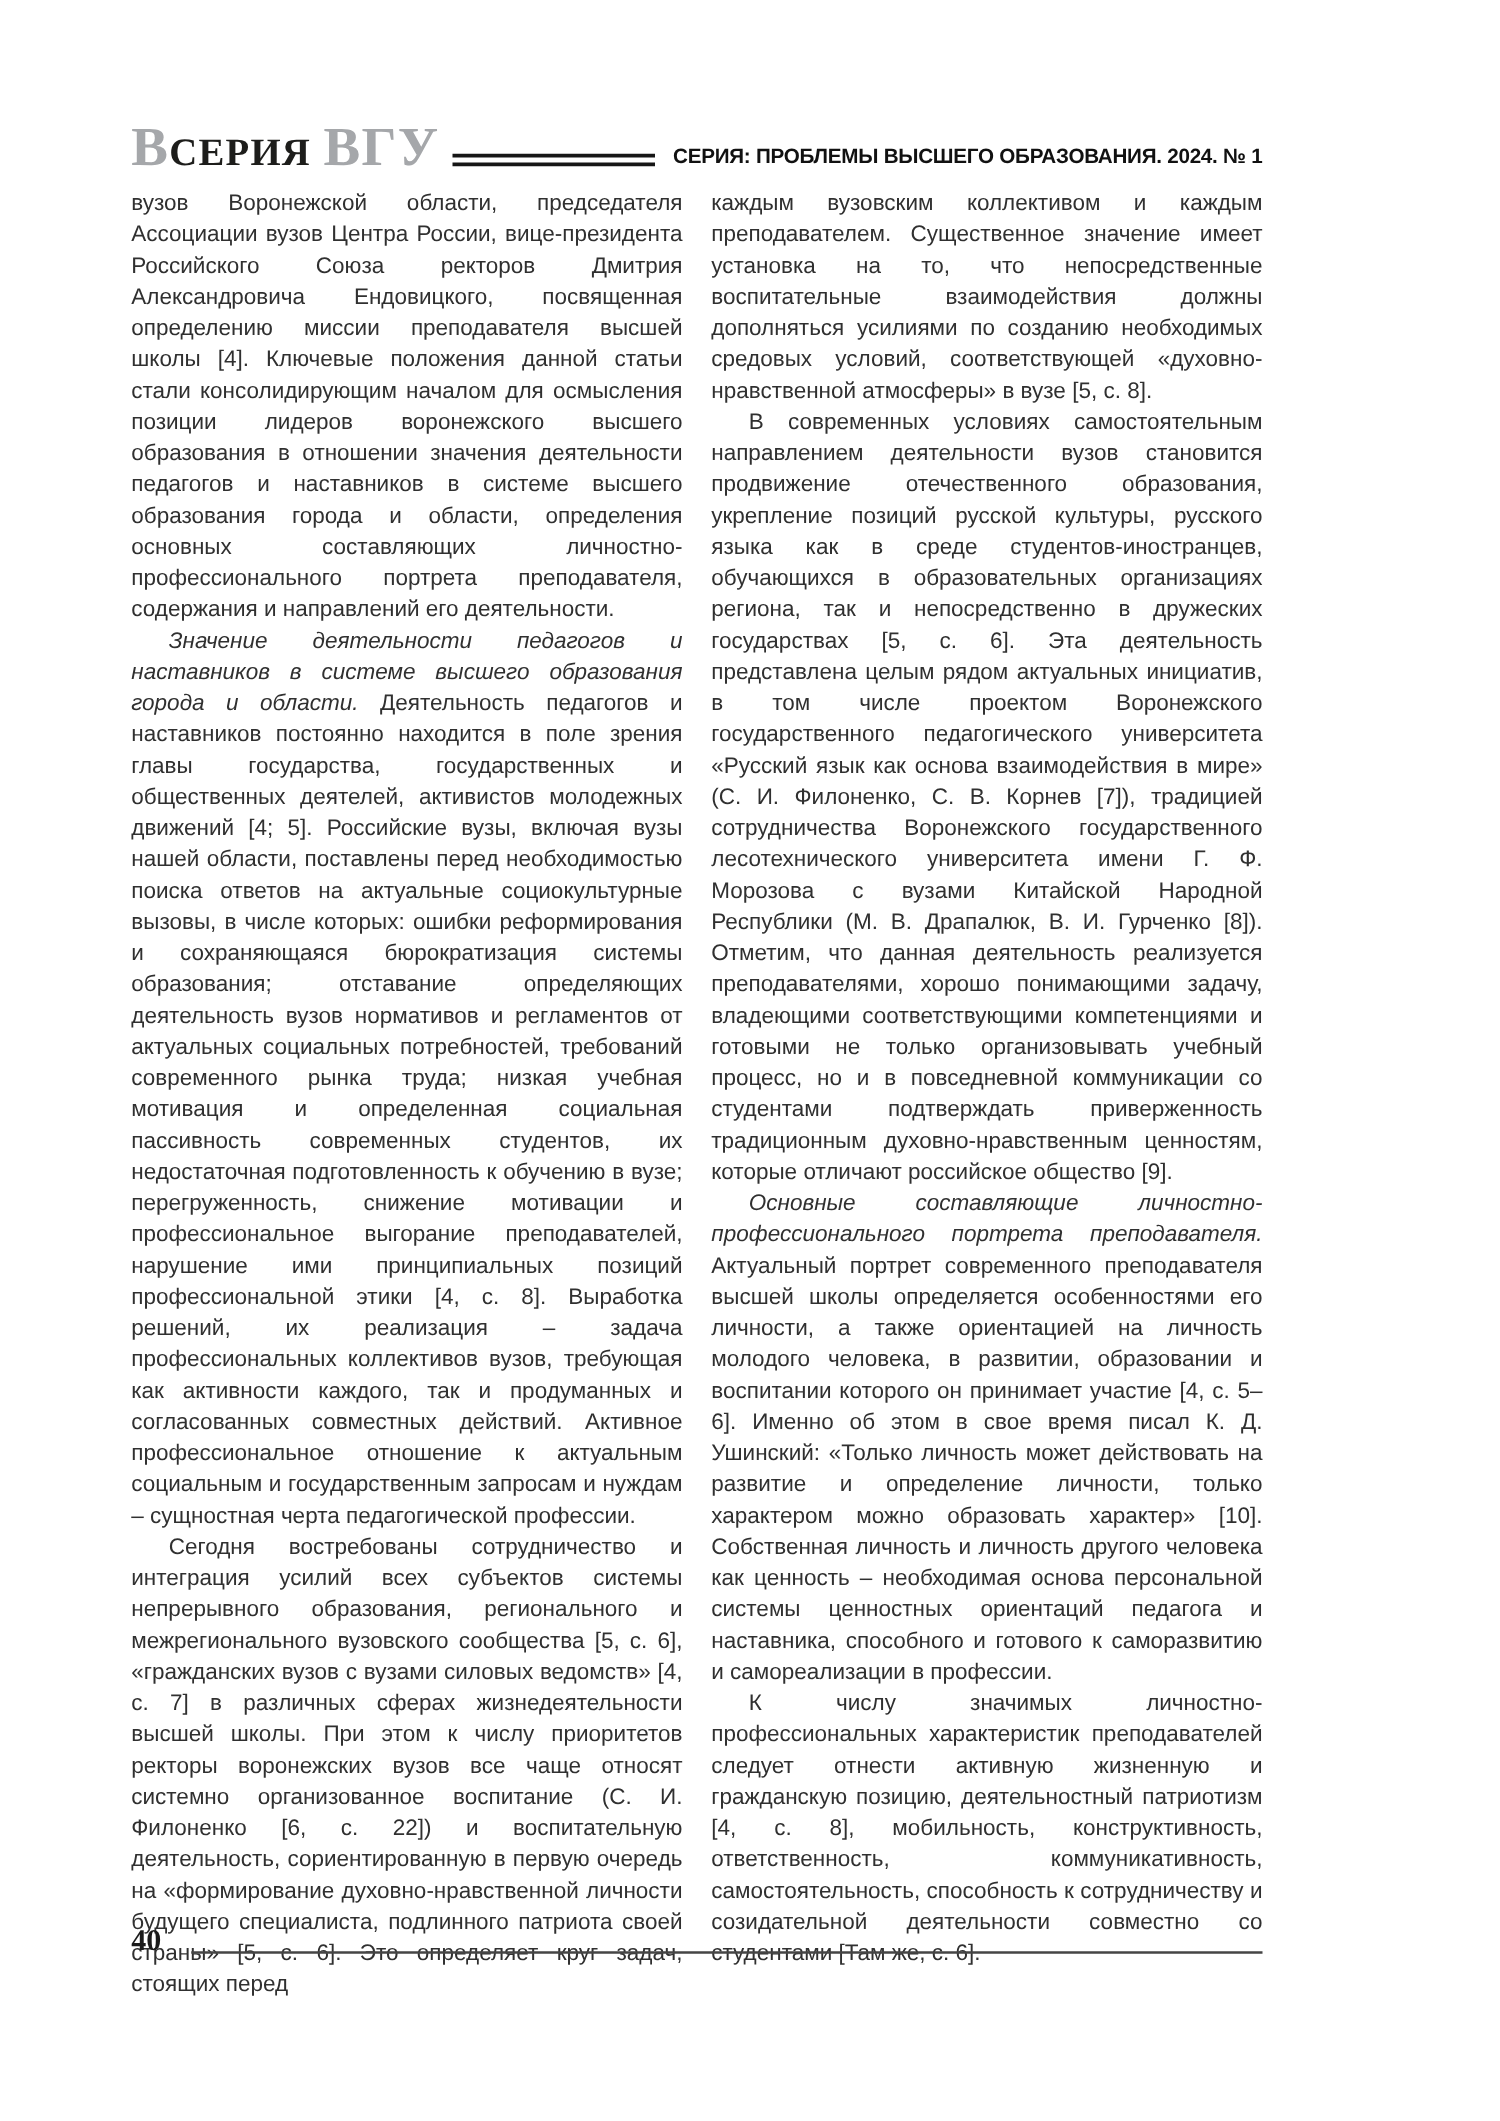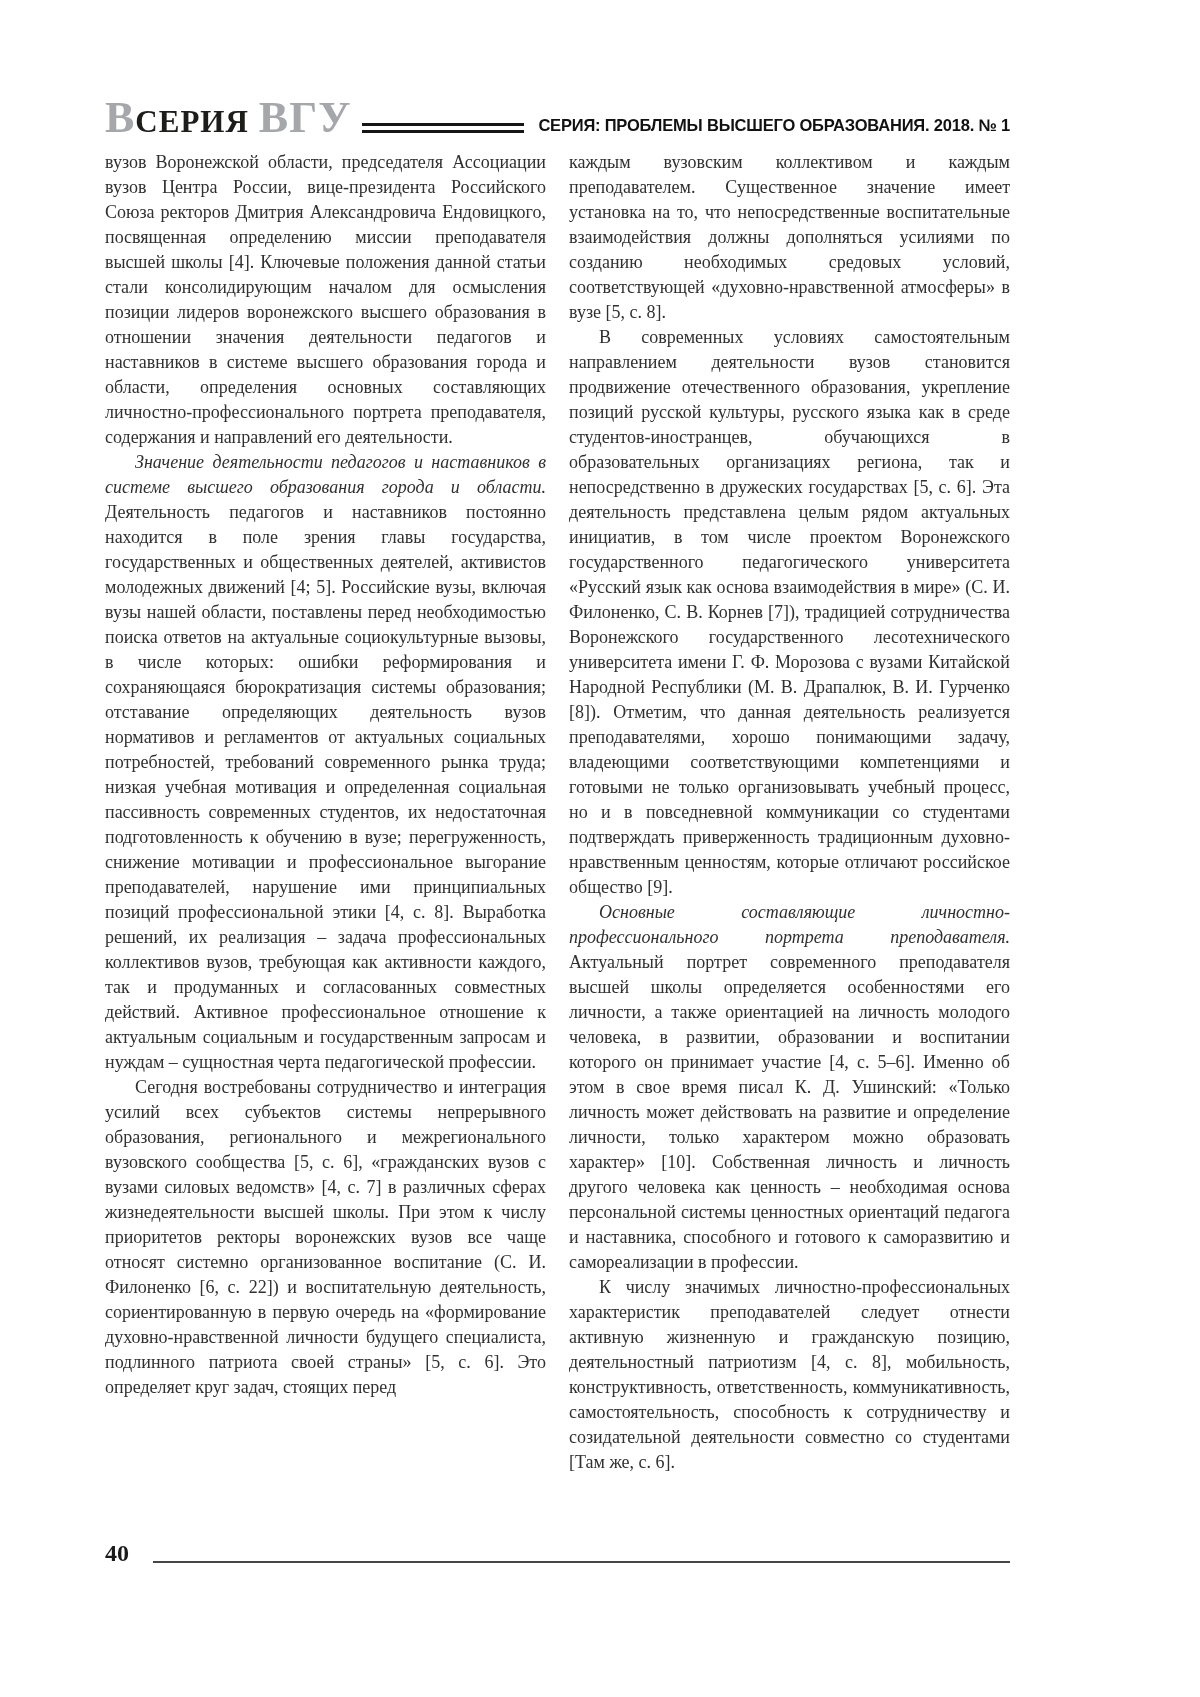--- a/index.html
+++ b/index.html
@@ -71,21 +71,20 @@
     width: 905px;
     display: flex;
     gap: 23px;
   }
   .col {
     width: 441px;
     font-size: 18px;
     line-height: 25px;
     text-align: justify;
     hyphens: auto;
-    font-family: Liberation Serif, serif;
     -webkit-hyphens: auto;
   }
   .col p {
     margin: 0;
   }
   .p-indent {
     text-indent: 30px;
   }
   .p-cont {
     text-indent: 0;
@@ -120,21 +119,21 @@
 </head>
 <body>
 
 <div class="page">
 
   <header class="page-header">
     <div class="logo">
       <span class="logo-initial">В</span><span class="logo-rest">СЕРИЯ</span><span class="logo-suffix">ВГУ</span>
     </div>
     <div class="header-rule"></div>
-    <div class="series-title">СЕРИЯ: ПРОБЛЕМЫ ВЫСШЕГО ОБРАЗОВАНИЯ. 2018. № 1</div>
+    <div class="series-title">СЕРИЯ: ПРОБЛЕМЫ ВЫСШЕГО ОБРАЗОВАНИЯ. 2024. № 1</div>
   </header>
 
   <main class="article-body">
 
     <section class="col">
       <p class="p-cont"><span>вузов Воронежской области, председателя Ассоциации вузов Центра России, вице-президента Российского Союза ректоров Дмитрия Александровича Ендовицкого, посвященная определению миссии преподавателя высшей школы [4]. Ключевые положения данной статьи стали консолидирующим началом для осмысления позиции лидеров воронежского высшего образования в отношении значения деятельности педагогов и наставников в системе высшего образования города и области, определения основных составляющих личностно-профессионального портрета преподавателя, содержания и направлений его деятельности.</span></p>
       <p class="p-indent"><em class="run-in">Значение деятельности педагогов и наставников в системе высшего образования города и области.</em> <span>Деятельность педагогов и наставников постоянно находится в поле зрения главы государства, государственных и общественных деятелей, активистов молодежных движений [4; 5]. Российские вузы, включая вузы нашей области, поставлены перед необходимостью поиска ответов на актуальные социокультурные вызовы, в числе которых: ошибки реформирования и сохраняющаяся бюрократизация системы образования; отставание определяющих деятельность вузов нормативов и регламентов от актуальных социальных потребностей, требований современного рынка труда; низкая учебная мотивация и определенная социальная пассивность современных студентов, их недостаточная подготовленность к обучению в вузе; перегруженность, снижение мотивации и профессиональное выгорание преподавателей, нарушение ими принципиальных позиций профессиональной этики [4, с. 8]. Выработка решений, их реализация – задача профессиональных коллективов вузов, требующая как активности каждого, так и продуманных и согласованных совместных действий. Активное профессиональное отношение к актуальным социальным и государственным запросам и нуждам – сущностная черта педагогической профессии.</span></p>
       <p class="p-indent"><span>Сегодня востребованы сотрудничество и интеграция усилий всех субъектов системы непрерывного образования, регионального и межрегионального вузовского сообщества [5, с. 6], «гражданских вузов с вузами силовых ведомств» [4, с. 7] в различных сферах жизнедеятельности высшей школы. При этом к числу приоритетов ректоры воронежских вузов все чаще относят системно организованное воспитание (С. И. Филоненко [6, с. 22]) и воспитательную деятельность, сориентированную в первую очередь на «формирование духовно-нравственной личности будущего специалиста, подлинного патриота своей страны» [5, с. 6]. Это определяет круг задач, стоящих перед</span></p>
     </section>
 

